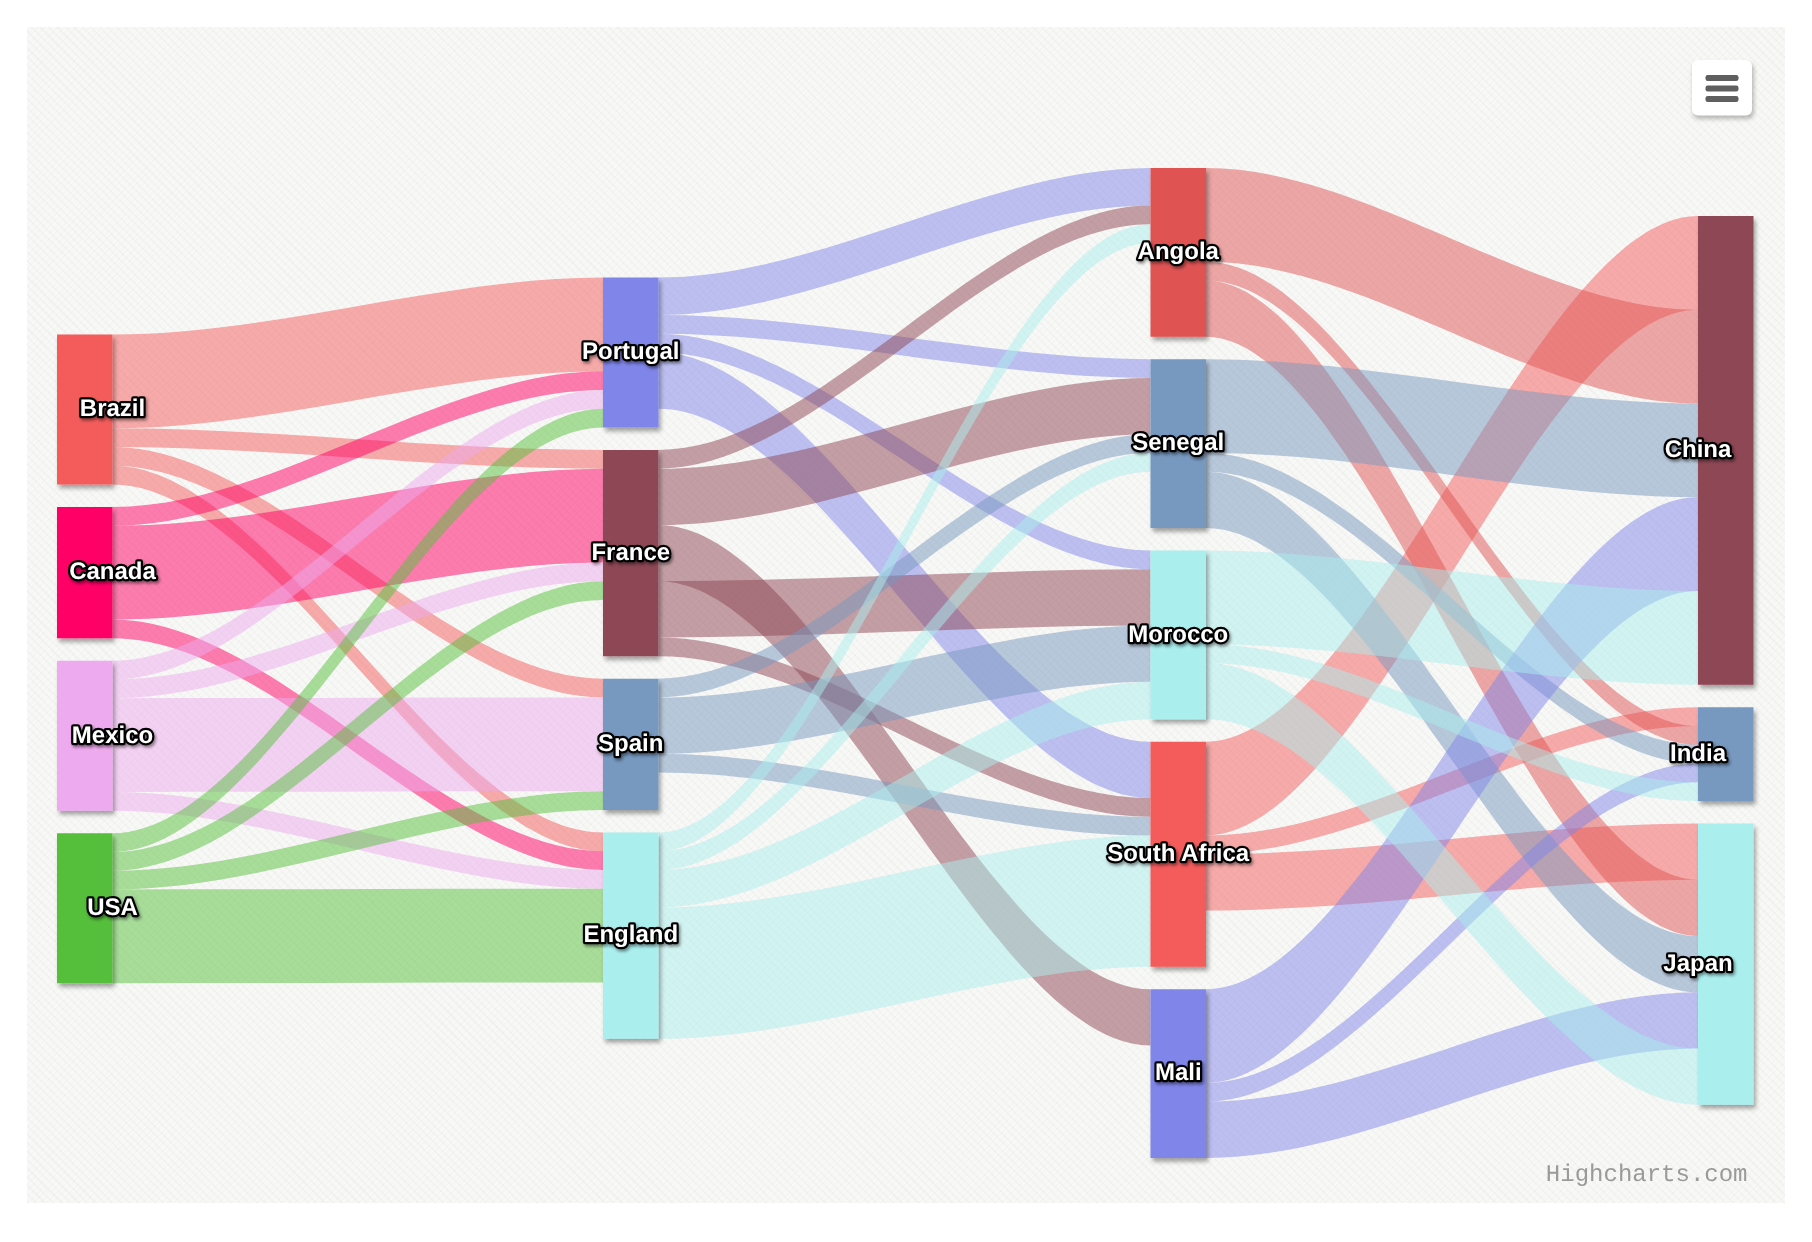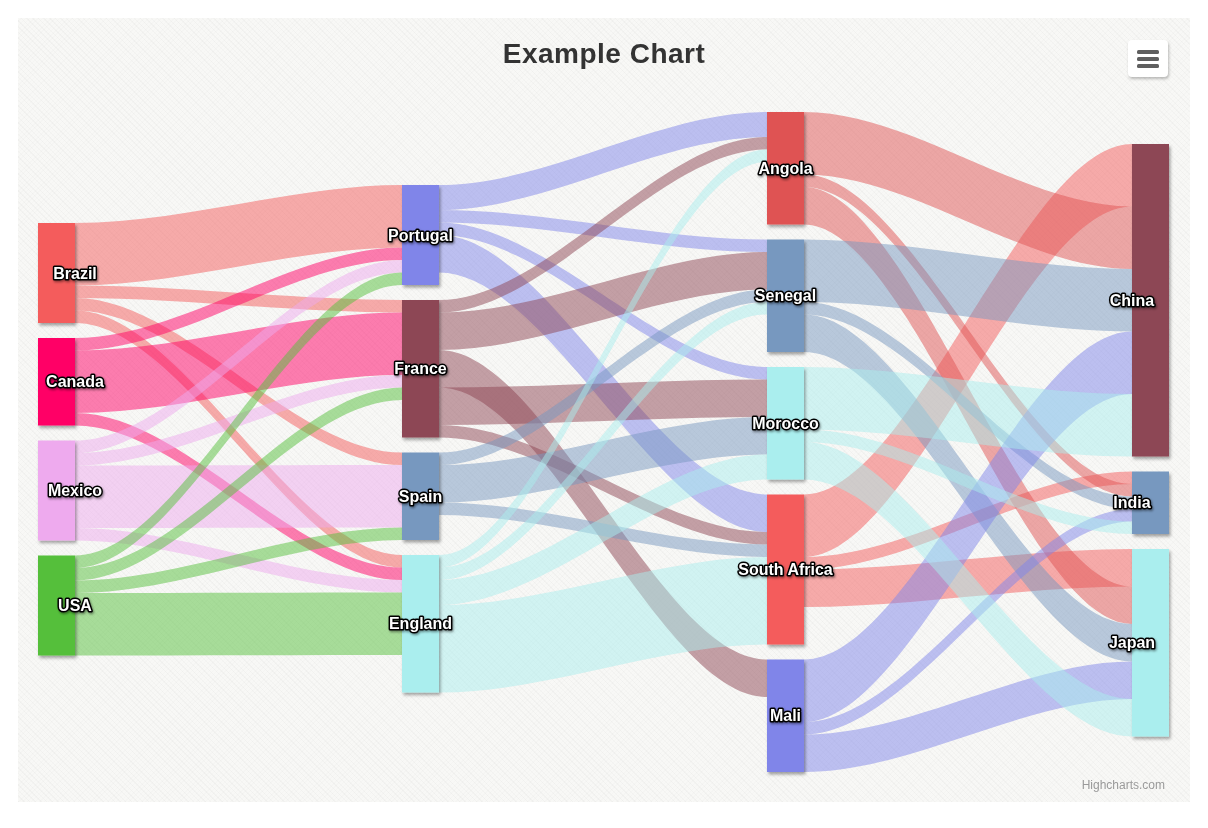--- a/index.html
+++ b/index.html
@@ -19,37 +19,36 @@
   .menu-button{
     position:absolute;top:22px;right:22px;width:40px;height:37px;
     background:#ffffff;border:none;border-radius:4px;cursor:pointer;
     box-shadow:1px 2px 3px rgba(0,0,0,0.25);
     display:flex;align-items:center;justify-content:center;padding:0;
   }
   .hamburger{display:flex;flex-direction:column;gap:3px;}
   .hamburger i{display:block;width:22px;height:4px;background:#5f5f5f;border-radius:1.5px;}
   .credits{
     position:absolute;right:25px;bottom:10px;
-    font-size:12px;color:#9a9a9a;text-decoration:none;cursor:pointer;
+    font-size:16px;color:#9a9a9a;text-decoration:none;cursor:pointer;font-family:Liberation Mono, monospace;
   }
   svg#sankey-svg{position:absolute;left:0;top:0;}
   .node-label{
     font-family:"Liberation Sans",sans-serif;
     font-size:16px;font-weight:bold;
     fill:#ffffff;stroke:#000000;stroke-width:3px;
     paint-order:stroke;stroke-linejoin:round;
   }
   .sankey-link{cursor:pointer;}
   .sankey-node{cursor:pointer;}
 </style>
 </head>
 <body>
 
 <div class="chart-container">
-  <div class="chart-title">Example Chart</div>
 
   <button class="menu-button">
     <span class="hamburger">
       <i></i>
         <i></i>
         <i></i>
     </span>
   </button>
 
   <a class="credits">Highcharts.com</a>

